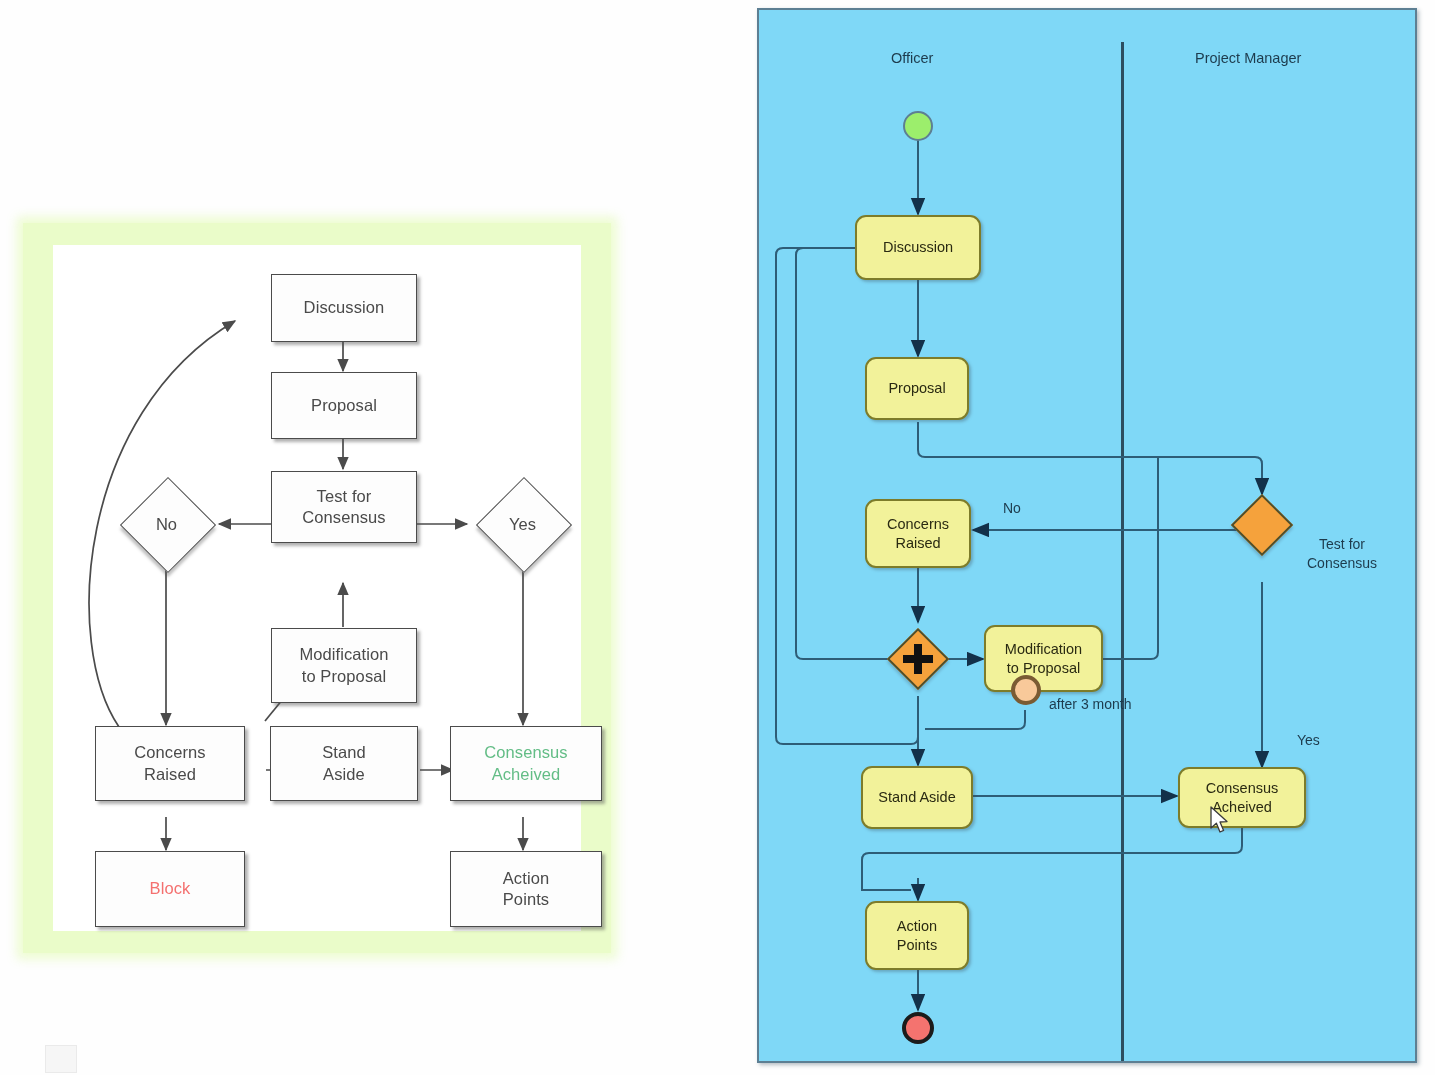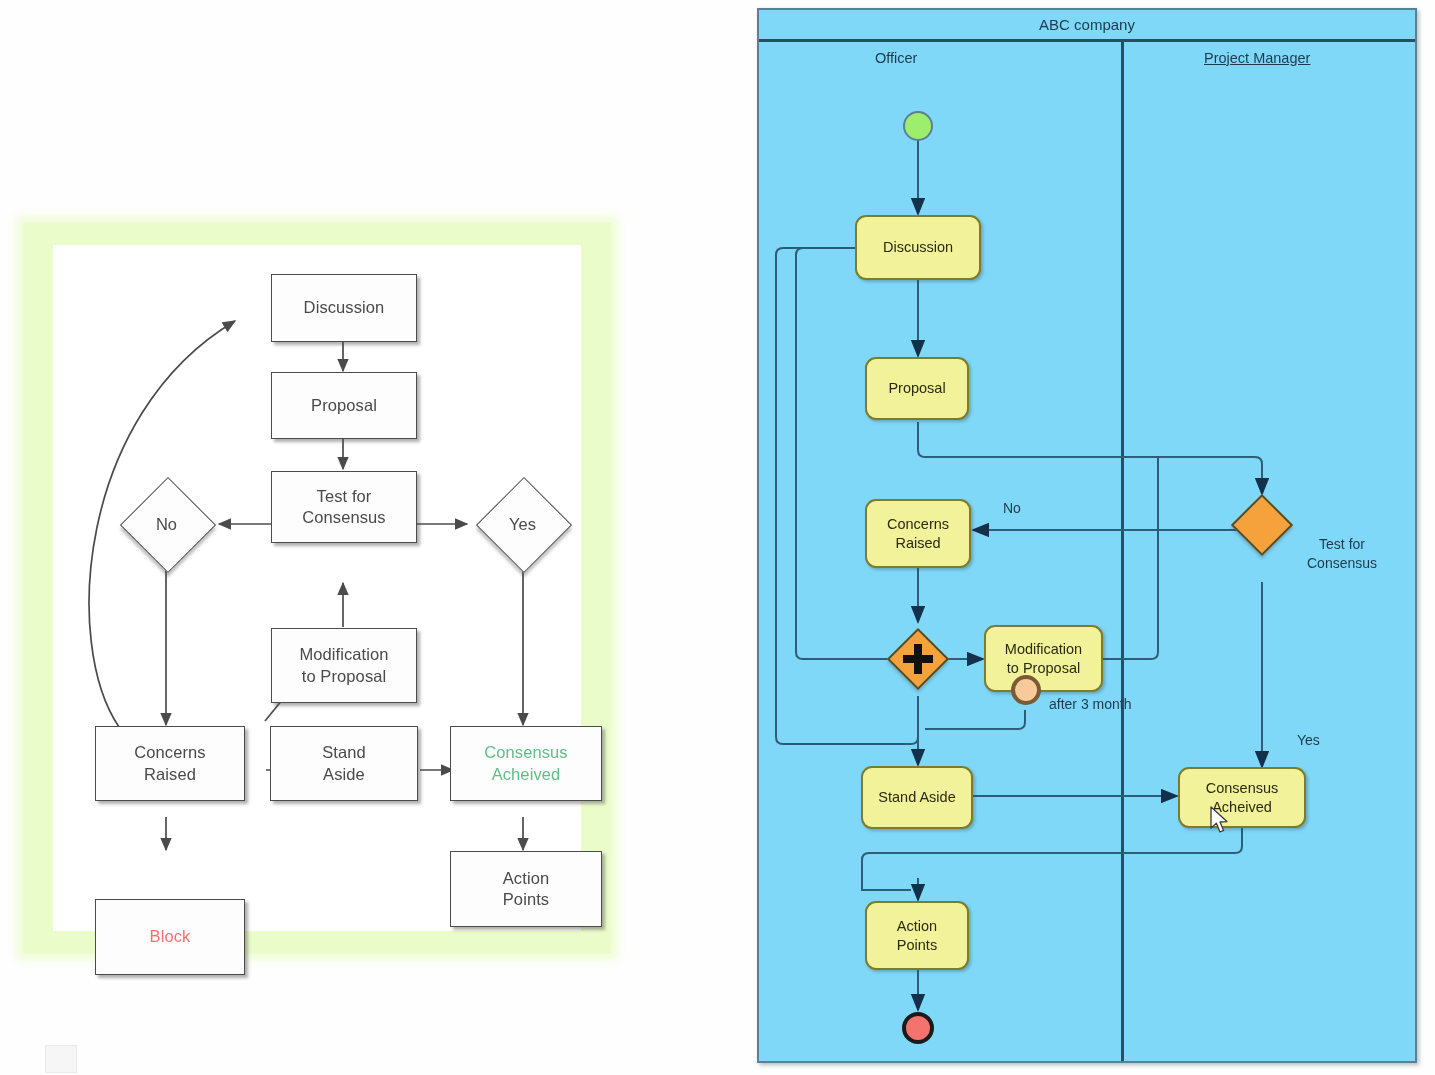--- a/index.html
+++ b/index.html
@@ -294,42 +294,41 @@
       <div class="fc-node" style="left:217px; top:481px; width:146px; height:73px;justify-content:center;">
         <span style="white-space:pre-line;">Stand
 Aside</span>
       </div>
 
       <div class="fc-node fc-green" style="left:397px; top:481px; width:150px; height:73px;">
         <span style="white-space:pre-line;">Consensus
 Acheived</span>
       </div>
 
-      <div class="fc-node fc-red" style="left:42px; top:606px; width:148px; height:74px;margin-top:48px;">
+      <div class="fc-node fc-red" style="left:42px; top:606px; width:148px; height:74px;">
         <span>Block</span>
       </div>
 
       <div class="fc-node" style="left:397px; top:606px; width:150px; height:74px;">
         <span style="white-space:pre-line;">Action
 Points</span>
       </div>
 
     </div>
   </div>
 
   <div id="bottom-left-artifact"></div>
 
   <div id="bpmn-pool">
 
-    <div id="pool-header">ABC company</div>
 
     <div id="lane-divider"></div>
 
-    <span class="lane-title" style="left:116px; top:40px;">Officer</span>
-    <span class="lane-title" style="left:445px; top:40px;text-decoration:underline;">Project Manager</span>
+    <span class="lane-title" style="left:132px; top:40px;">Officer</span>
+    <span class="lane-title" style="left:436px; top:40px;">Project Manager</span>
 
     <svg id="bpmn-svg" width="656" height="1051">
       <defs>
         <marker id="bpArrow" markerWidth="10" markerHeight="10" refX="8" refY="3.6" orient="auto">
           <path d="M0,0 L9,3.6 L0,7.2 z" fill="#13314a"></path>
         </marker>
       </defs>
       <g stroke="#2e5d77" stroke-width="2" fill="none" marker-end="url(#bpArrow)">
 
         <path d="M 159 130 L 159 204"></path>

